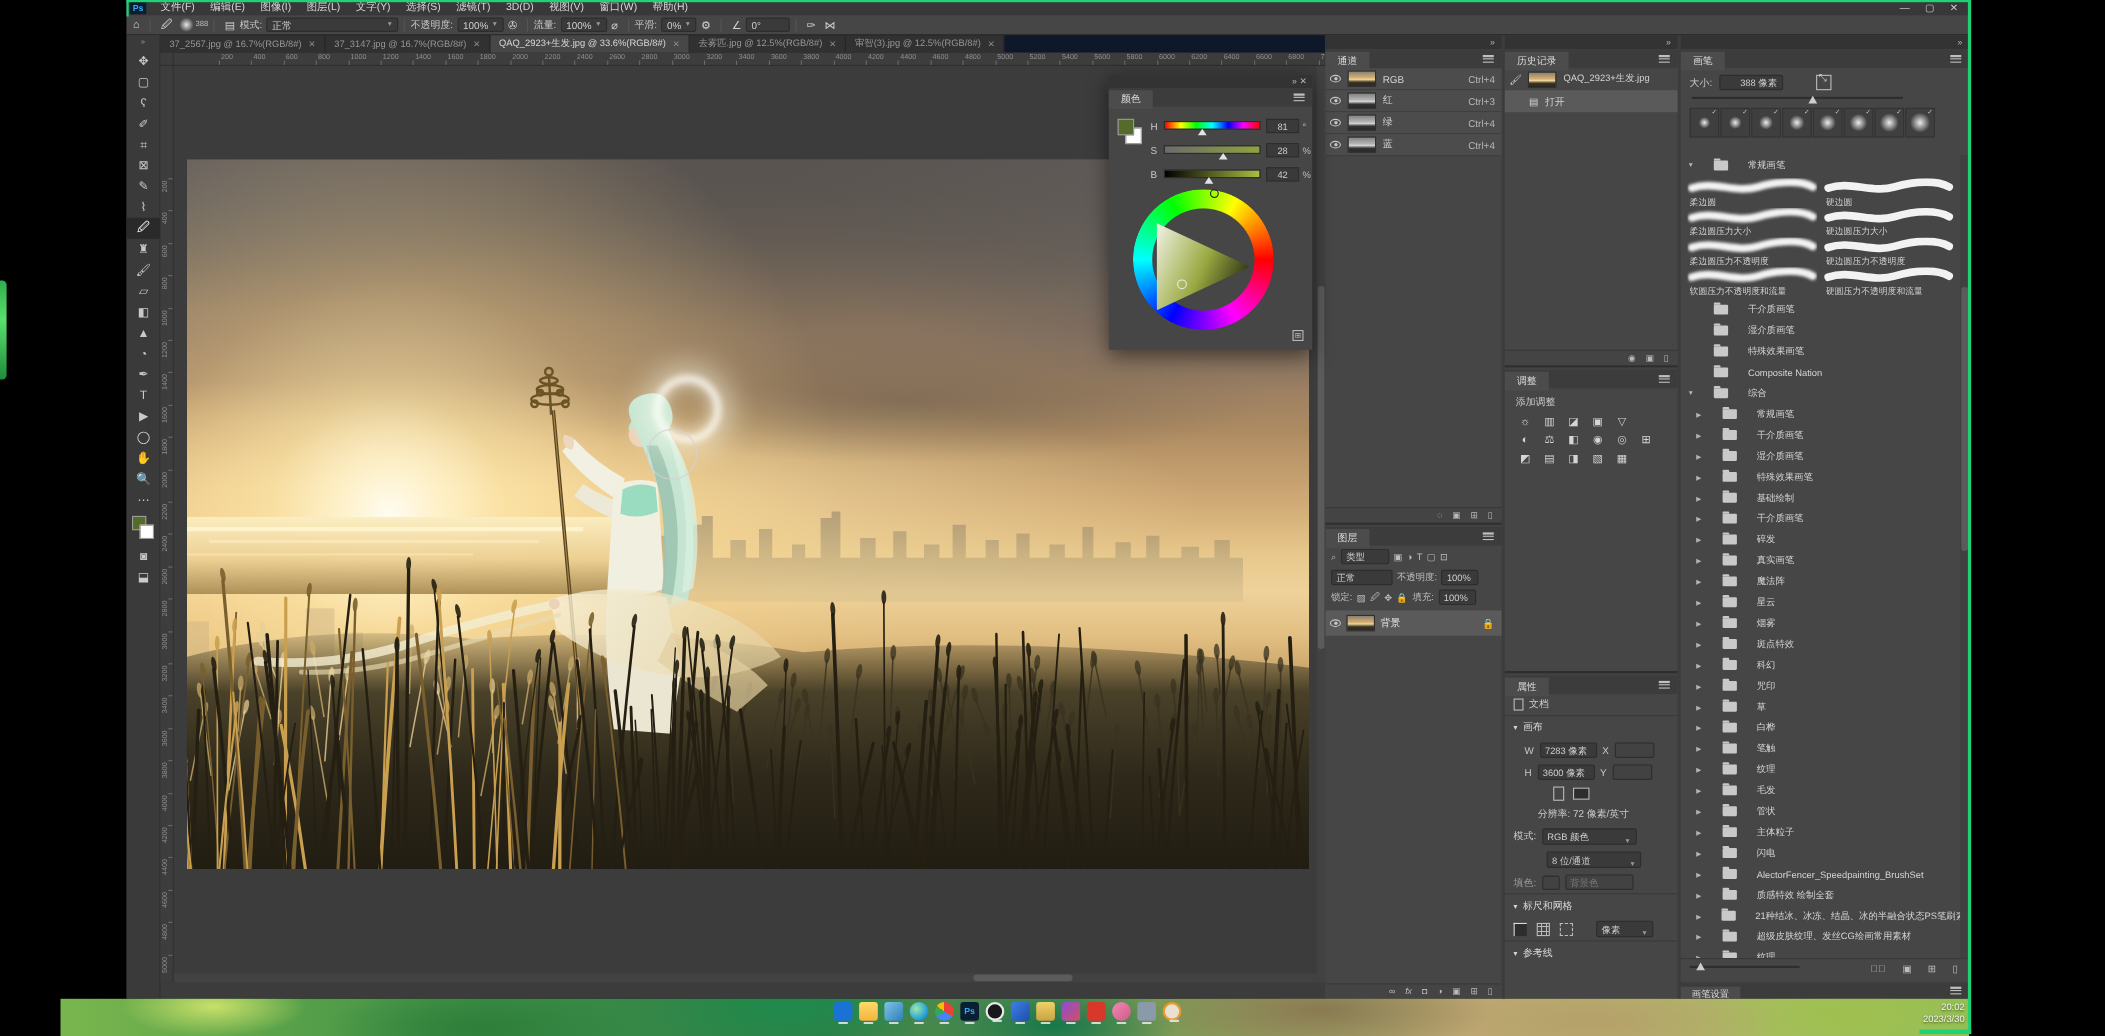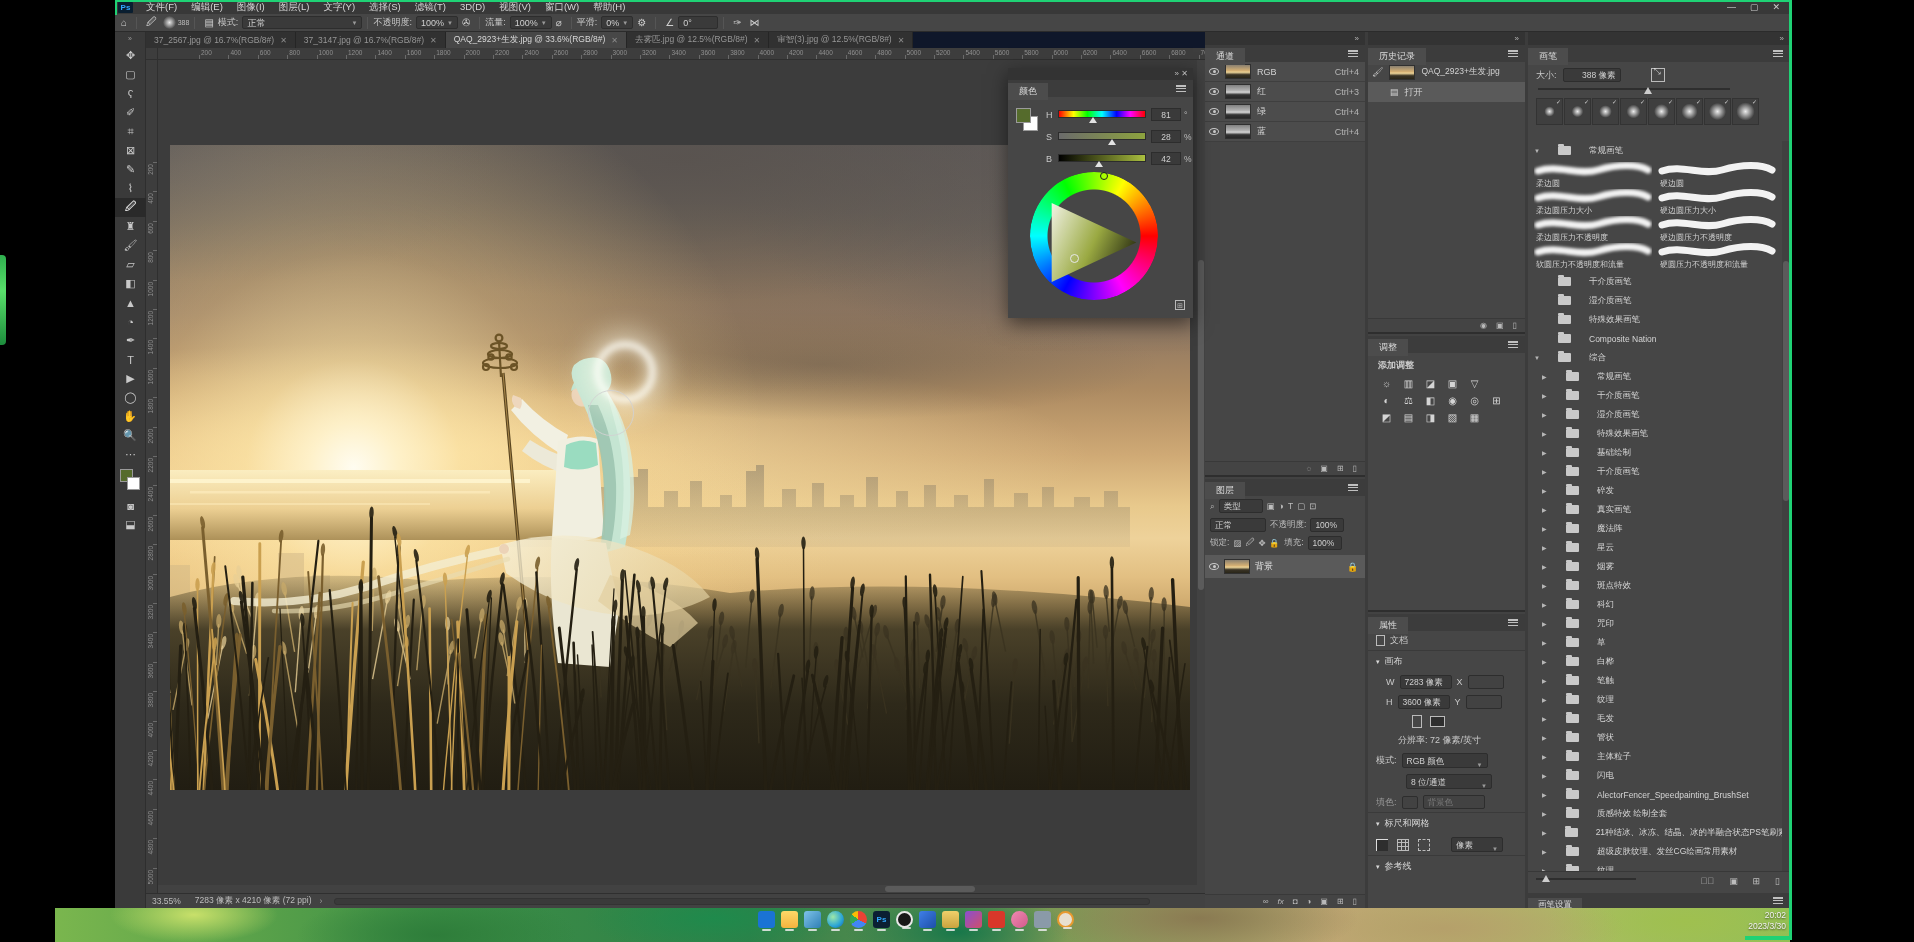--- a/index.html
+++ b/index.html
@@ -910,26 +910,20 @@
           <div id="flare-ring"></div>
           <div id="brush-cursor"></div>
         </div>
       </div>
       <div class="scroll-v">
           <div class="thumb"></div>
         </div>
       <div class="scroll-h">
           <div class="thumb"></div>
         </div>
-      <div class="statusbar">
-        <span style="margin-left:6px">33.55%</span>
-        <span style="margin-left:14px">7283 像素 x 4210 像素 (72 ppi)</span>
-        <span style="margin-left:8px;color:#9a9a9a">›</span>
-        <div class="status-groove"></div>
-      </div>
     </div>
 
     <div class="pcol" style="left:1090px; width:160px;">
       <div class="collapse-row">»</div>
       <div class="panel" style="top:13px; height:432px;">
         <div class="ptab-row"><span class="ptab">通道</span><span class="burger"></span></div>
         <div id="channel-rows">
             <div class="ch-row">
               <span class="eye"></span>
               <span class="thumb-img"></span>
@@ -1019,21 +1013,21 @@
           <span>打开</span>
         </div>
         <div class="panel-bot">
           <span>◉</span>
           <span>▣</span>
           <span>▯</span>
         </div>
       </div>
       <div class="panel" style="top:304px; height:276px;">
         <div class="ptab-row"><span class="ptab">调整</span><span class="burger"></span></div>
-        <div style="padding:6px 0 0 10px; color:#c9c9c9; font-size:9px;font-weight:bold;">添加调整</div>
+        <div style="padding:6px 0 0 10px; color:#c9c9c9; font-size:9px;">添加调整</div>
         <div class="adj-grid" id="adj-grid">
             <div class="adj-row">
               <span class="adj-ic">☼</span>
               <span class="adj-ic">▥</span>
               <span class="adj-ic">◪</span>
               <span class="adj-ic">▣</span>
               <span class="adj-ic">▽</span>
             </div>
             <div class="adj-row">
               <span class="adj-ic">◐</span>

